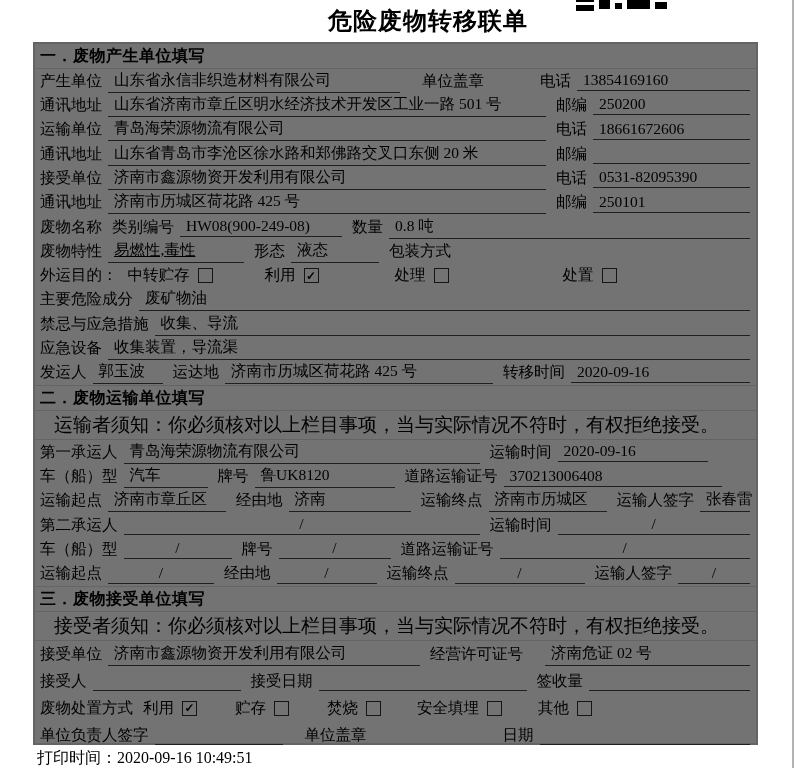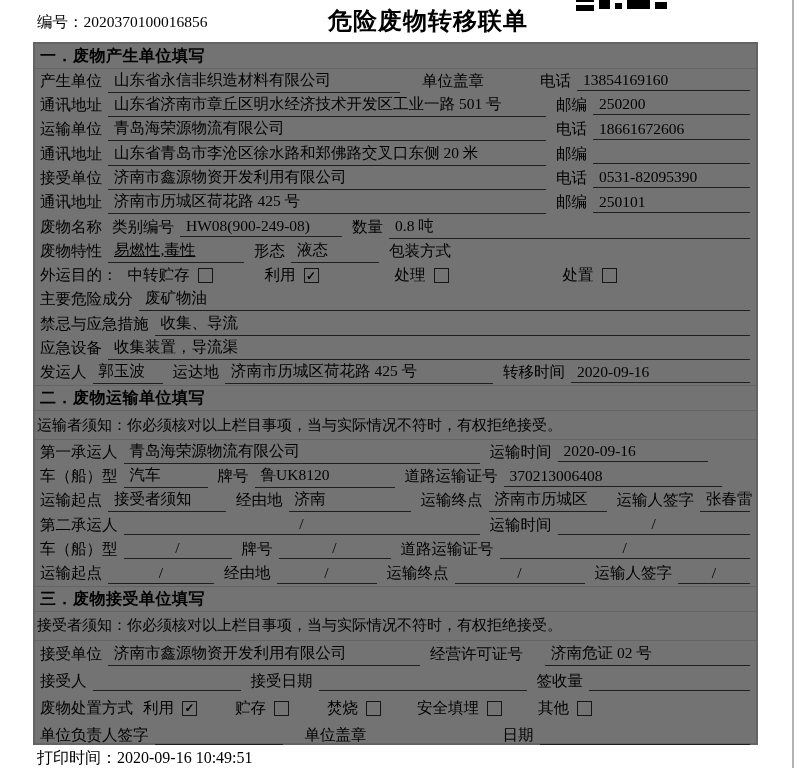--- a/index.html
+++ b/index.html
@@ -24,21 +24,21 @@
     position:absolute;left:33px;top:42px;width:725px;height:703px;
     border:2px solid #646464;box-sizing:border-box;background:#737373;
   }
   .sec-h{
     height:24px;line-height:23px;border-bottom:1.5px solid #646464;
     font-weight:bold;font-size:16px;padding-left:5px;letter-spacing:0.5px;
   }
   .sec-h.bt{border-top:1.5px solid #646464;}
   .notice{
     height:28px;display:flex;align-items:center;border-bottom:1.5px solid #646464;
-    font-size:15px;padding-left:2px;white-space:nowrap;
+    font-size:19px;padding-left:19px;white-space:nowrap;
   }
   .frow{display:flex;align-items:center;padding:0 6px 0 5px;font-size:15.5px;white-space:nowrap;}
   .s1 .frow,.s2 .frow{height:24.32px;align-items:center;}
   .s3 .frow{height:27px;}
   .lb{margin-left:10px;flex:0 0 auto;}
   .pt{margin-left:22px;flex:0 0 auto;}
   .frow > :first-child{margin-left:0;}
   .fv{
     margin-left:6px;flex:0 0 auto;border-bottom:1.5px solid #1f1f1f;
     padding:0 6px 1px 6px;box-sizing:border-box;min-width:40px;
@@ -51,21 +51,20 @@
   }
   .spacer{flex:0 0 auto;}
   
   .print-line{position:absolute;left:37px;top:748px;font-size:16px;white-space:nowrap;}
 </style>
 </head>
 <body>
 
 <div class="page">
 
-  <div class="serial"><span>编号：</span><span>2020370100016856</span></div>
 
   <div class="doc-title">危险废物转移联单</div>
 
   <div class="qr">
     <span class="q1"></span>
     <span class="q2"></span>
     <span class="q3"></span>
     <span class="q4"></span>
     <span class="q5"></span>
   </div>
@@ -184,21 +183,21 @@
           <span class="lb">车（船）型</span>
           <span class="fv" style="min-width: 84px;">汽车</span>
           <span class="lb">牌号</span>
           <span class="fv" style="min-width: 140px;">鲁UK8120</span>
           <span class="lb">道路运输证号</span>
           <span class="fv" style="min-width: 218px;">370213006408</span>
           <span class="spacer" style="flex: 1 1 auto;"></span>
         </div>
         <div class="frow">
           <span class="lb">运输起点</span>
-          <span class="fv" style="min-width: 118px;">接受者须知</span>
+          <span class="fv" style="min-width: 118px;">济南市章丘区</span>
           <span class="lb">经由地</span>
           <span class="fv" style="min-width: 122px;">济南</span>
           <span class="lb">运输终点</span>
           <span class="fv" style="min-width: 118px;">济南市历城区</span>
           <span class="lb">运输人签字</span>
           <span class="fv" style="flex: 1 1 auto;">张春雷</span>
         </div>
         <div class="frow">
           <span class="lb">第二承运人</span>
           <span class="fv" style="min-width: 356px; text-align: center;">/</span>

